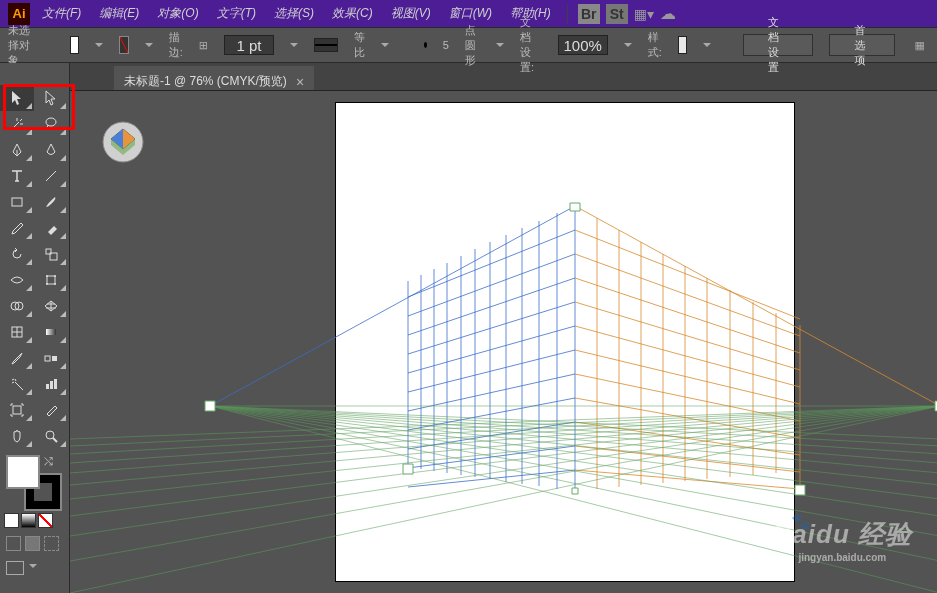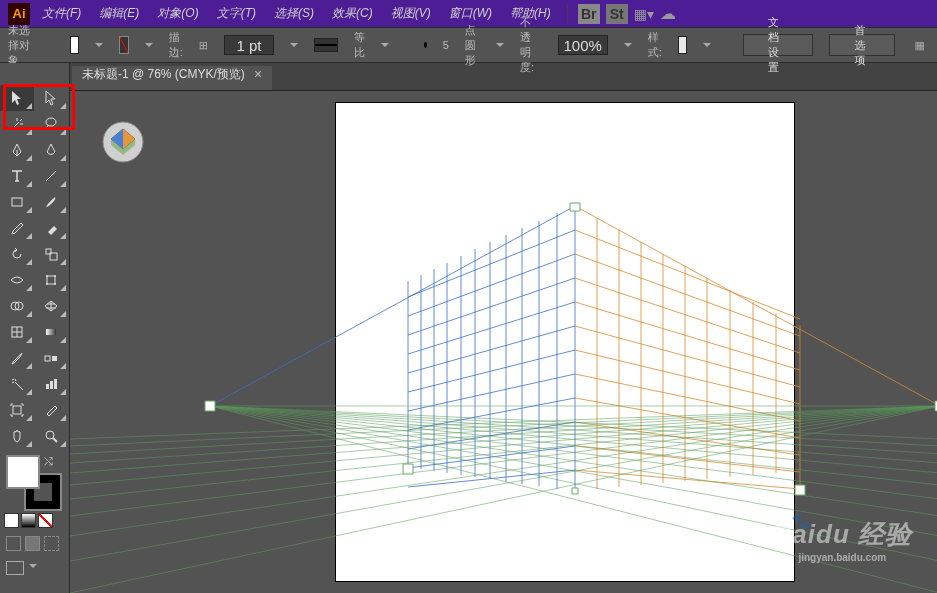--- a/index.html
+++ b/index.html
@@ -23,21 +23,21 @@
 .dd::after { content: ""; border: 4px solid transparent; border-top-color: #aaa; margin-top: 3px; }
 .num-input { width: 50px; height: 20px; background: #3a3a3a; border: 1px solid #222; color: #ddd; text-align: center; font-size: 15px; }
 .stroke-preview { width: 50px; height: 14px; background: #333; border: 1px solid #222; display: inline-flex; align-items: center; }
 .stroke-preview::before { content: ""; flex: 1; height: 2px; background: #000; }
 .style-swatch { width: 18px; height: 18px; background: #e8e8e8; border: 1px solid #222; }
 .ctrl-btn { height: 22px; background: #5a5a5a; border: 1px solid #303030; color: #ddd; padding: 0 24px; font-size: 11px; display: flex; align-items: center; cursor: pointer; }
 
 
 .tabbar { height: 28px; background: #434343; display: flex; align-items: flex-end; padding-left: 72px; border-bottom: 1px solid #222; }
 .collapse-handle { position: absolute; left: 4px; top: 65px; color: #aaa; font-size: 9px; letter-spacing: -2px; }
-.tab { height: 24px; background: #535353; padding: 0 10px; display: flex; align-items: flex-start; gap: 9px; font-size: 12px; color: #ddd; }
+.tab { height: 24px; background: #535353; padding: 0 10px; display: flex; align-items: flex-end; gap: 9px; font-size: 12px; color: #ddd; margin-left: 42px; }
 .tab-close { color: #bbb; cursor: pointer; font-size: 14px; }
 
 
 .toolbox { position: absolute; left: 0; top: 63px; width: 70px; height: 530px; background: #535353; border-right: 1px solid #2a2a2a; padding-top: 22px; }
 .red-highlight { position: absolute; left: 3px; top: 84px; width: 72px; height: 46px; border: 3px solid #ff0000; pointer-events: none; z-index: 10; }
 .grip { position: absolute; left: 0; top: 68px; width: 70px; height: 14px; display: flex; align-items: center; justify-content: center; }
 .grip::before { content: ""; width: 30px; height: 5px; background: repeating-linear-gradient(90deg,#888 0,#888 1px,#535353 1px,#535353 3px); }
 .tool-grid { display: grid; grid-template-columns: 34px 34px; gap: 0; }
 .tool { width: 34px; height: 26px; display: flex; align-items: center; justify-content: center; color: #ddd; cursor: pointer; position: relative; }
 .tool.active { background: #3a3a3a; }
@@ -100,21 +100,21 @@
   <input class="num-input" value="1 pt" style="">
   <span class="dd"></span>
   <span class="stroke-preview"></span>
   <span class="ctrl-label">等比</span>
     <span class="dd"></span>
   <span style="width:6px"></span>
   <span style="width:6px;height:6px;background:#000;border-radius:50%;display:inline-block"></span>
   <span class="ctrl-label">5</span>
   <span class="ctrl-label">点圆形</span>
     <span class="dd"></span>
-  <span class="ctrl-label">不透明度:</span>
+  <span class="ctrl-label">文档设置:</span>
   <input class="num-input" value="100%" style="">
     <span class="dd"></span>
   <span class="ctrl-label">样式:</span>
   <span class="style-swatch"></span>
     <span class="dd"></span>
   <span style="flex:1"></span>
   <div class="ctrl-btn">文档设置</div>
   <div class="ctrl-btn">首选项</div>
   <span style="color:#aaa;padding:0 4px">▦</span>
 </div>

